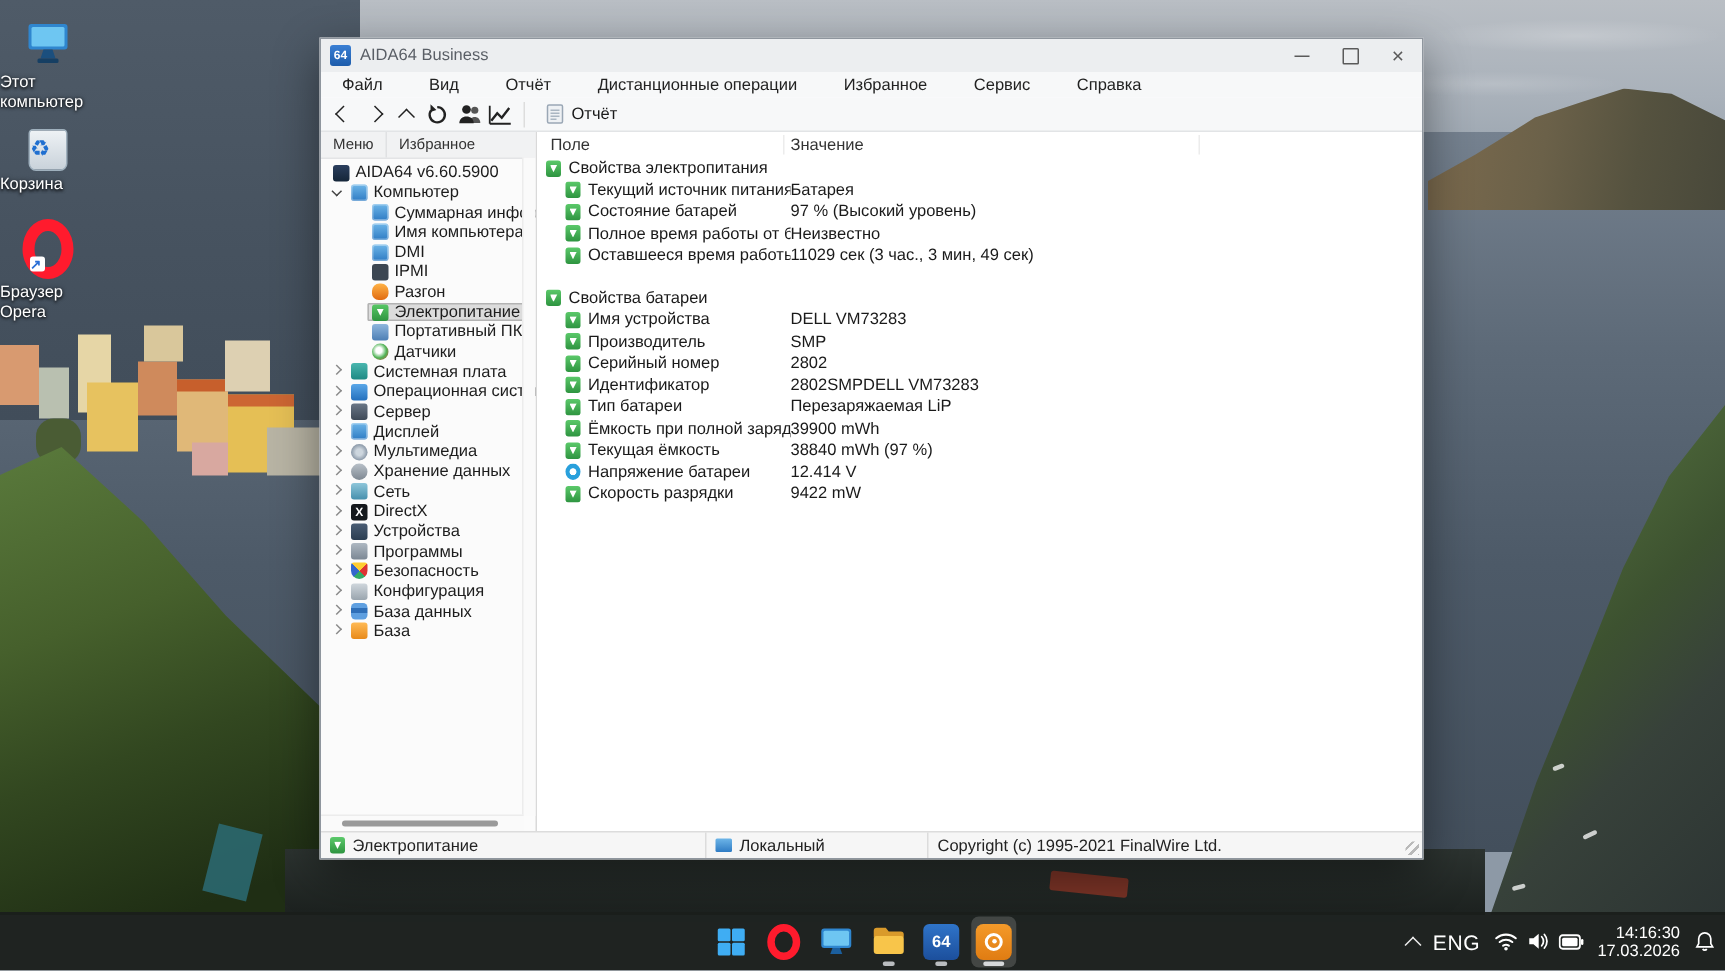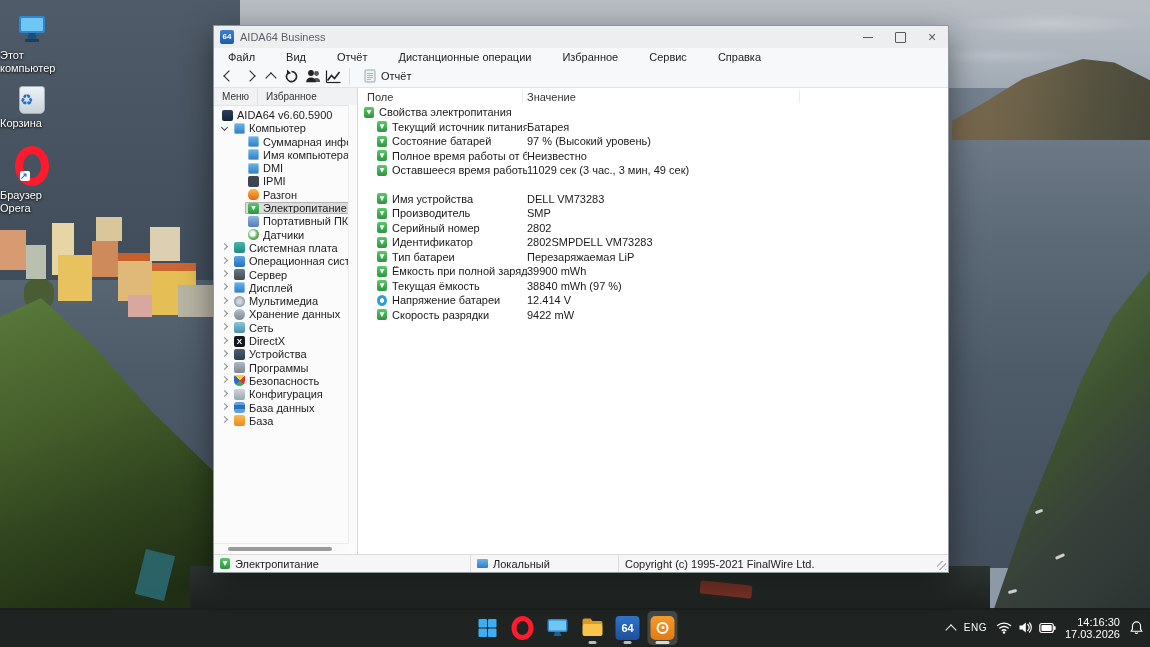--- a/index.html
+++ b/index.html
@@ -163,21 +163,21 @@
   .tb-under{position:absolute;bottom:1px;left:50%;transform:translateX(-50%);width:8px;height:3px;border-radius:2px;background:#b9bcbf}
   .tb-item.active .tb-under{width:14px;background:#d6d8da}
   .aida-tile{width:24px;height:24px;background:linear-gradient(#2f74c9,#1c4f9c);border-radius:4px;color:#fff;
     font-weight:bold;font-size:11px;text-align:center;line-height:24px}
   .capture-tile{width:24px;height:24px;background:linear-gradient(#f49a2a,#e07c12);border-radius:5px;position:relative}
   .capture-tile::before{content:"";position:absolute;left:6px;top:6px;width:12px;height:12px;border:2px solid #fff;border-radius:50%;box-sizing:border-box}
   .capture-tile::after{content:"";position:absolute;left:10.5px;top:10.5px;width:3px;height:3px;background:#fff;border-radius:50%}
   .opera-tb{width:22px;height:24px;border:5px solid #ff1b2d;border-radius:50%;box-sizing:border-box}
   .tb-tray{position:absolute;right:6px;display:flex;align-items:center;gap:9px;color:#fff}
   .tray-chev{width:7px;height:7px;border-left:1.4px solid #eee;border-bottom:1.4px solid #eee;transform:rotate(135deg);margin-top:4px}
-  .tray-lang{font-size:10px;letter-spacing:.5px}
+  .tray-lang{font-size:14px;letter-spacing:.5px}
   .tray-clock{text-align:right;font-size:11px;line-height:12px}
   .tray-icons{display:flex;align-items:center;gap:6px}
 </style>
 </head>
 <body>
 
 <div id="wallpaper">
   <div class="wp-sky"></div>
   <div class="wp-cloud"></div>
   <div class="wp-sea"></div>
@@ -517,20 +517,26 @@
             <div class="tval">Неизвестно</div>
           </div>
           <div class="trow">
             <div class="tname">
               <span class="rowicon "></span>
               <span>Оставшееся время работы от ...</span>
             </div>
             <div class="tval">11029 сек (3 час., 3 мин, 49 сек)</div>
           </div>
           <div class="tgap"></div>
+          <div class="trow section">
+            <div class="tname">
+              <span class="rowicon"></span>
+              <span>Свойства батареи</span>
+            </div>
+          </div>
           <div class="trow">
             <div class="tname">
               <span class="rowicon "></span>
               <span>Имя устройства</span>
             </div>
             <div class="tval">DELL VM73283</div>
           </div>
           <div class="trow">
             <div class="tname">
               <span class="rowicon "></span>

